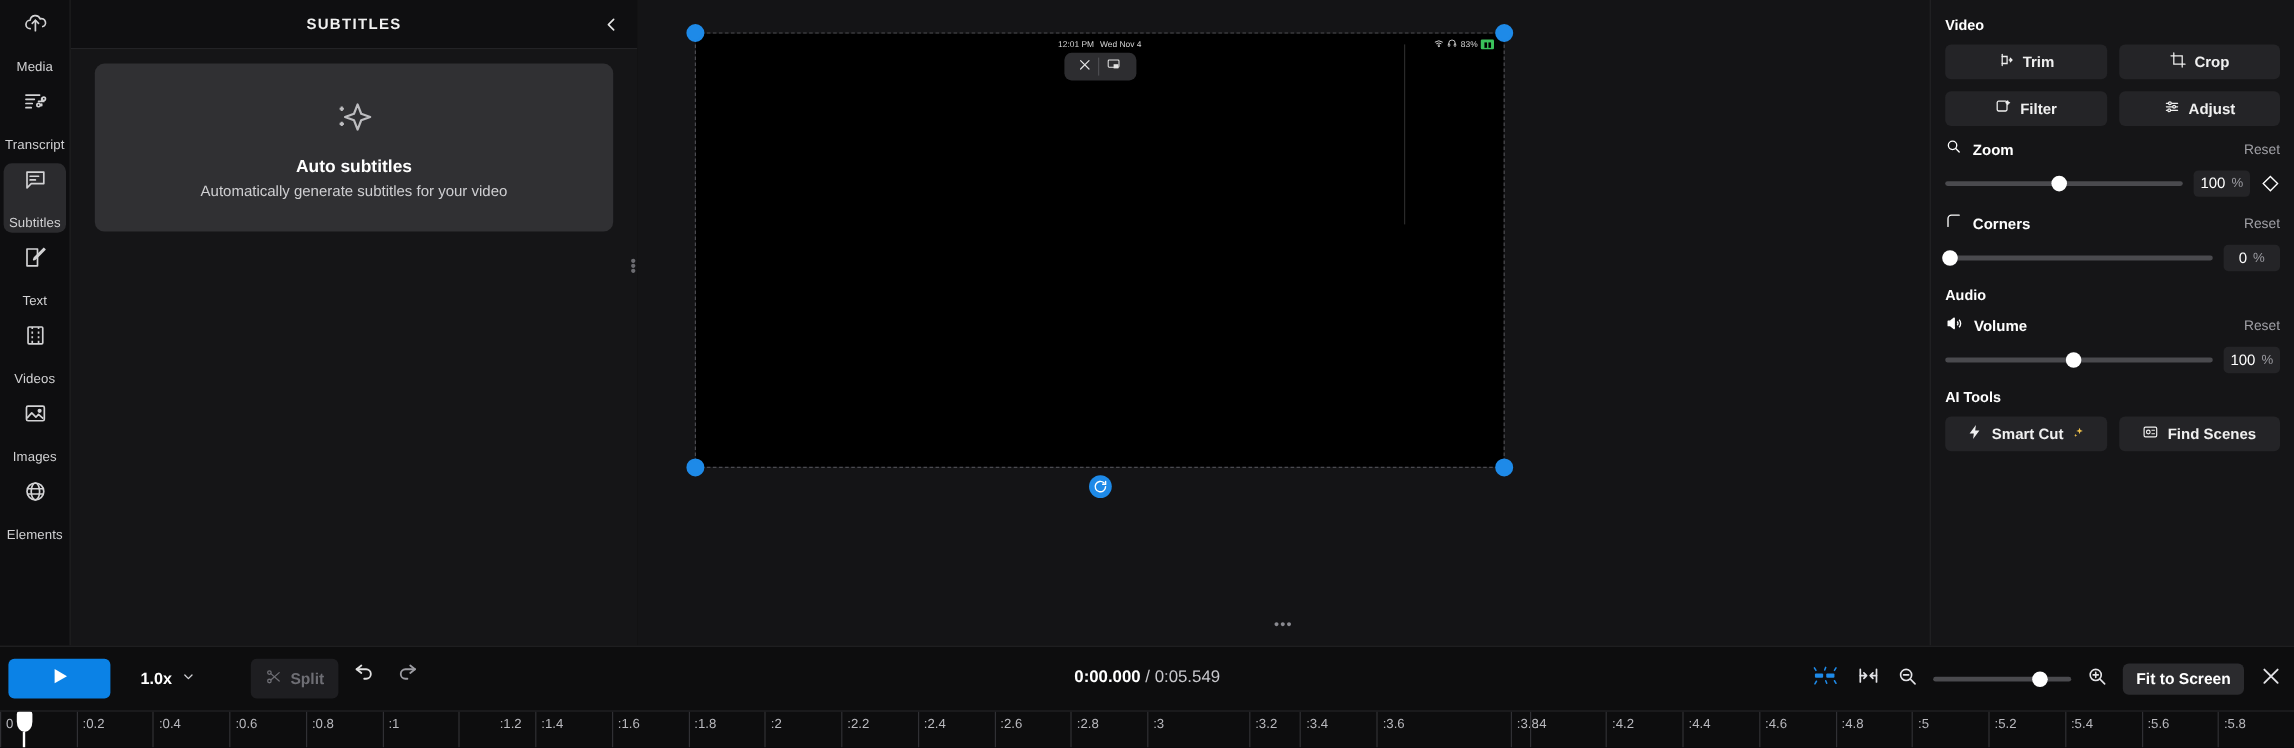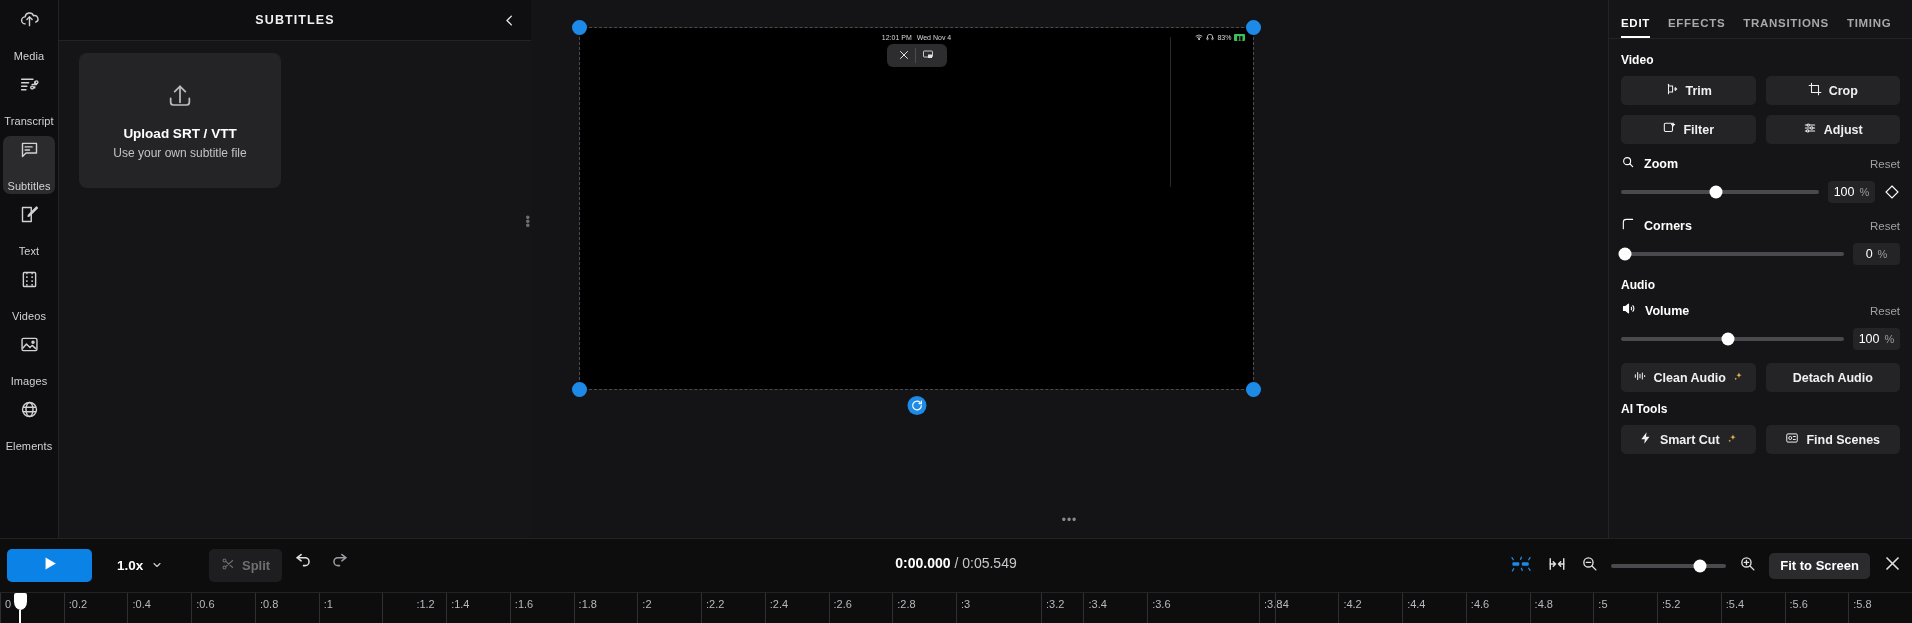--- a/index.html
+++ b/index.html
@@ -241,32 +241,31 @@
   <div class="panel">
     <div class="panel-head">
       <span class="panel-title">SUBTITLES</span>
       <span class="collapse-btn">
         <svg width="15" height="15" viewBox="0 0 24 24" fill="none" stroke="currentColor" stroke-width="2.2" stroke-linecap="round" stroke-linejoin="round">
             <path d="M15 5l-7 7 7 7"></path>
           </svg>
       </span>
     </div>
     <div class="panel-body">
+      <div class="card card-auto">
+        <span class="icon-muted">
+          <svg width="36" height="36" viewBox="0 0 24 24" fill="none" stroke="currentColor" stroke-width="1.2" stroke-linejoin="round">
+            <path d="M14 4l2 5.2L21 11l-5 1.8L14 18l-2-5.2L7 11l5-1.8z"></path>
+            <path d="M5.2 5.2v2.4M4 6.4h2.4M5.2 13.6V16M4 14.8h2.4"></path>
+          </svg>
+        </span>
+        <div class="card-title">Auto subtitles</div>
+        <div class="card-sub">Automatically generate subtitles for your video</div>
+      </div>
       <div class="card-row">
-        <div class="card card-small">
-          <span class="icon-muted">
-            <svg width="32" height="32" viewBox="0 0 24 24" fill="none" stroke="currentColor" stroke-width="1.3" stroke-linecap="round" stroke-linejoin="round">
-              <path d="M12 16V4"></path>
-                <path d="M8 8l4-4 4 4"></path>
-                <path d="M5 13v3a2 2 0 0 0 2 2h10a2 2 0 0 0 2-2v-3"></path>
-            </svg>
-          </span>
-          <div class="card-title">Upload SRT / VTT</div>
-          <div class="card-sub">Use your own subtitle file</div>
-        </div>
       </div>
     </div>
     <div class="grip">
         <span>•</span>
         <span>•</span>
         <span>•</span>
       </div>
   </div>
 
   <div class="preview">
@@ -317,26 +316,20 @@
         <svg width="13" height="13" viewBox="0 0 24 24" fill="none" stroke="#fff" stroke-width="2.2" stroke-linecap="round">
             <path d="M20 12a8 8 0 1 1-2.6-5.9"></path>
             <path d="M20 4v4.5h-4.5"></path>
           </svg>
       </div>
     </div>
     <div class="dots3">•••</div>
   </div>
 
   <div class="inspector">
-    <div class="tabs">
-      <div class="tab active">EDIT</div>
-      <div class="tab">EFFECTS</div>
-      <div class="tab">TRANSITIONS</div>
-      <div class="tab">TIMING</div>
-    </div>
     <div class="insp-body">
       <div class="sec-label">Video</div>
       <div class="btn-grid">
         <div class="ibtn">
           <span>
             <svg width="14" height="14" viewBox="0 0 24 24" fill="none" stroke="currentColor" stroke-width="1.8" stroke-linecap="round">
                 <path d="M6 4v16"></path>
                 <path d="M6 7h7v10H6"></path>
                 <path d="M16 12h4M17.5 9.5L20 12l-2.5 2.5"></path>
               </svg>
@@ -439,39 +432,20 @@
           <div class="slider">
               <div class="knob" id="volume-knob" style="left: 48%;"></div>
             </div>
           <div class="valbox">
             <span class="val">100</span>
             <span class="unit">%</span>
           </div>
         </div>
       </div>
 
-      <div class="btn-grid">
-        <div class="ibtn">
-          <span>
-            <svg width="14" height="14" viewBox="0 0 24 24" fill="none" stroke="currentColor" stroke-width="1.8" stroke-linecap="round">
-                <path d="M4 10v4M8 6v12M12 9v6M16 7v10M20 11v2"></path>
-              </svg>
-          </span>
-          <span>Clean Audio</span>
-          <span style="color:#f0c24b">
-            <svg width="11" height="11" viewBox="0 0 24 24" fill="currentColor">
-                <path d="M13 3l1.6 4.4L19 9l-4.4 1.6L13 15l-1.6-4.4L7 9l4.4-1.6z"></path>
-                <path d="M6 14l.8 2.2L9 17l-2.2.8L6 20l-.8-2.2L3 17l2.2-.8z"></path>
-              </svg>
-          </span>
-        </div>
-        <div class="ibtn">
-          <span>Detach Audio</span>
-        </div>
-      </div>
 
       <div class="sec-label">AI Tools</div>
 
       <div class="btn-grid">
         <div class="ibtn">
           <span>
             <svg width="14" height="14" viewBox="0 0 24 24" fill="currentColor">
                 <path d="M13 2L4 14h6l-1 8 9-12h-6z"></path>
               </svg>
           </span>

